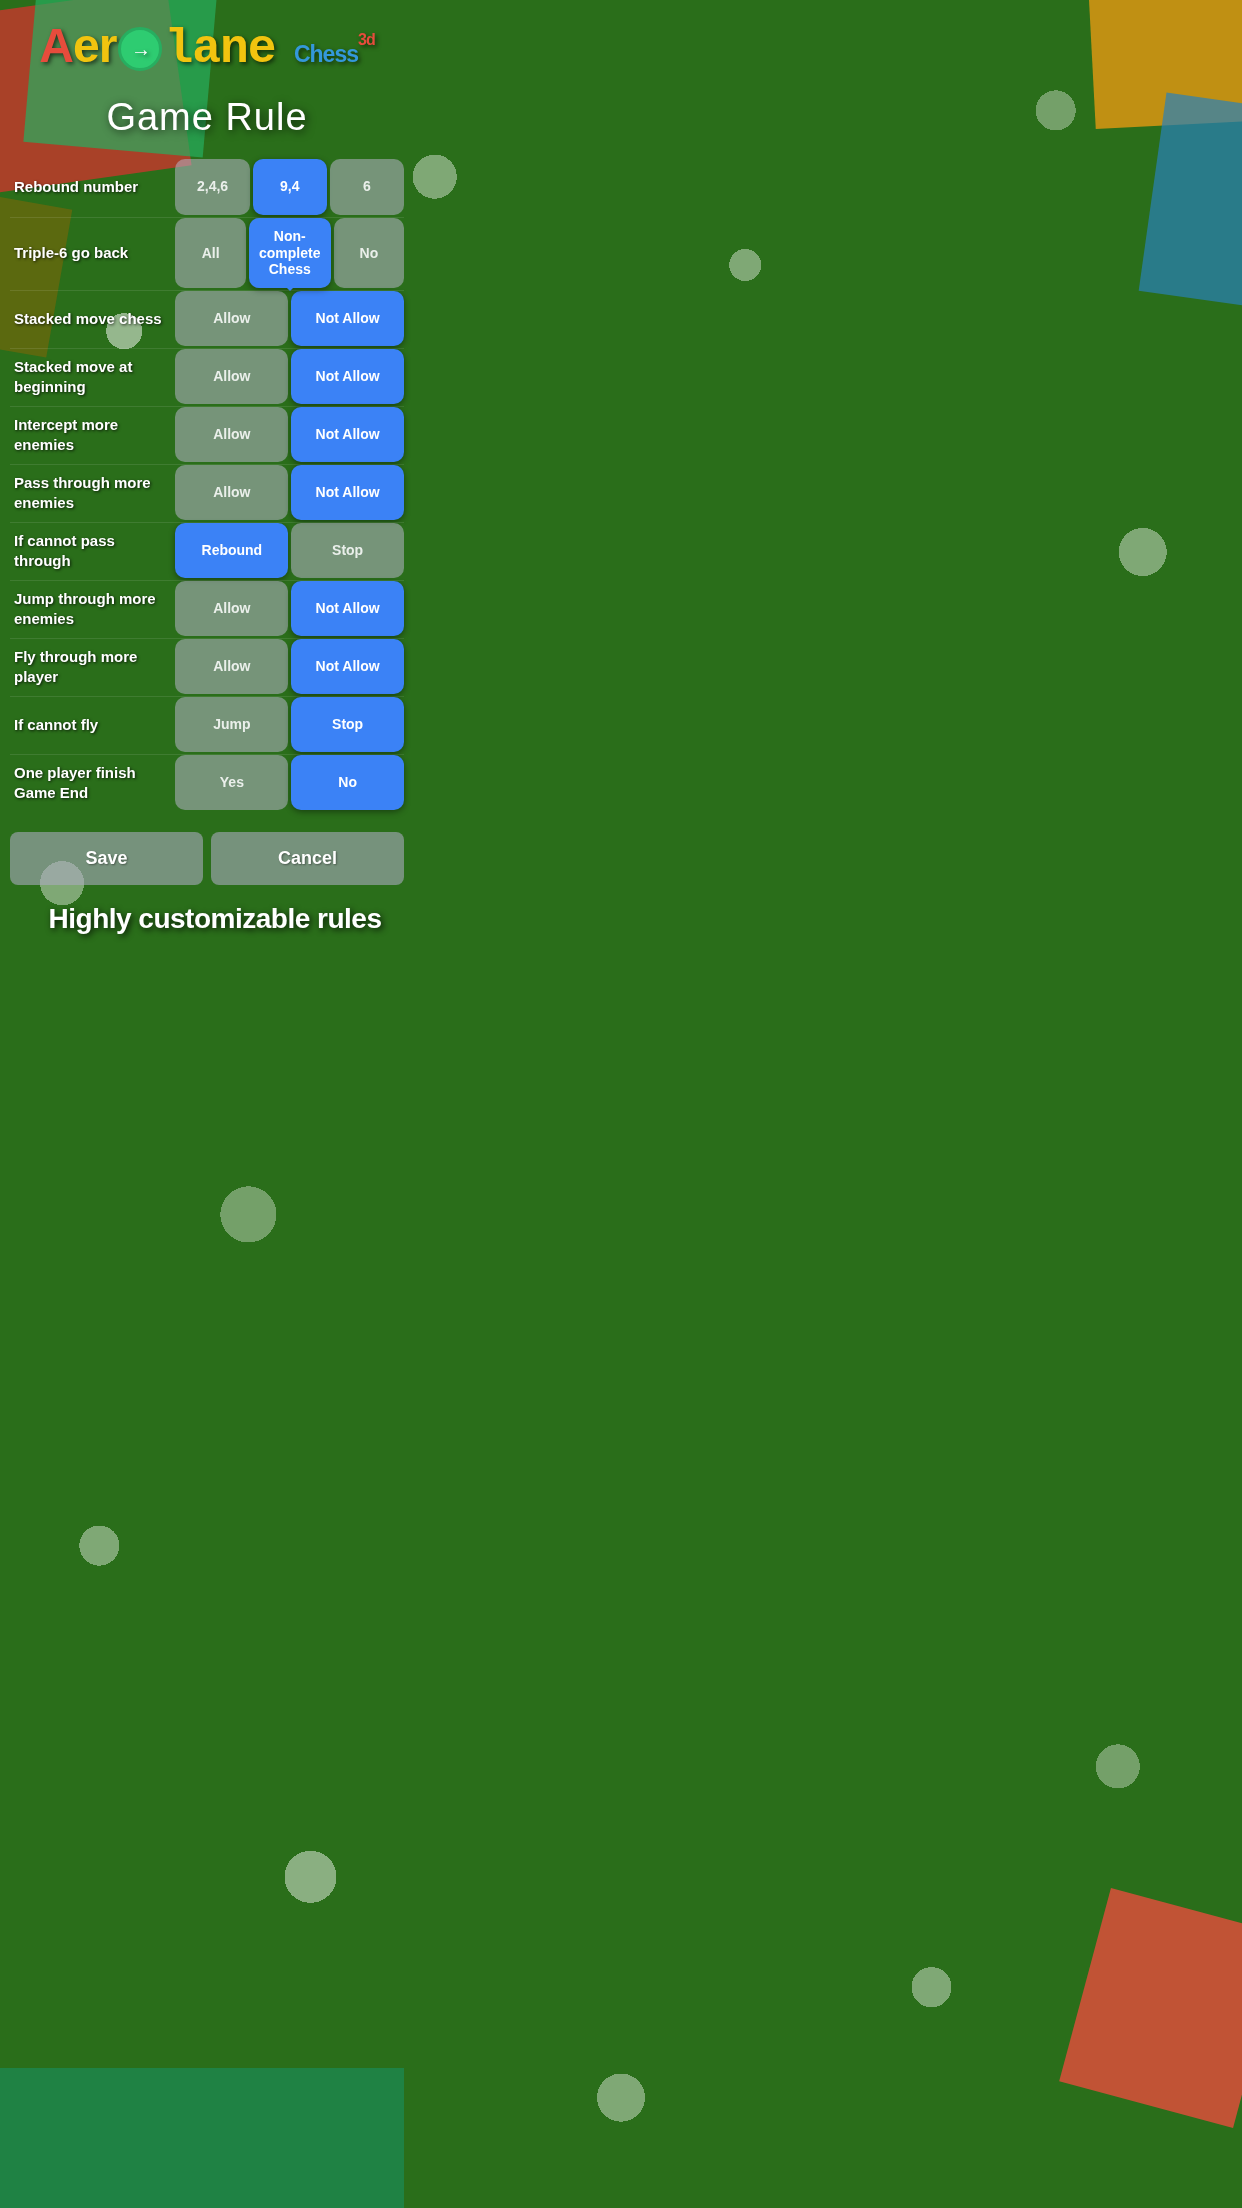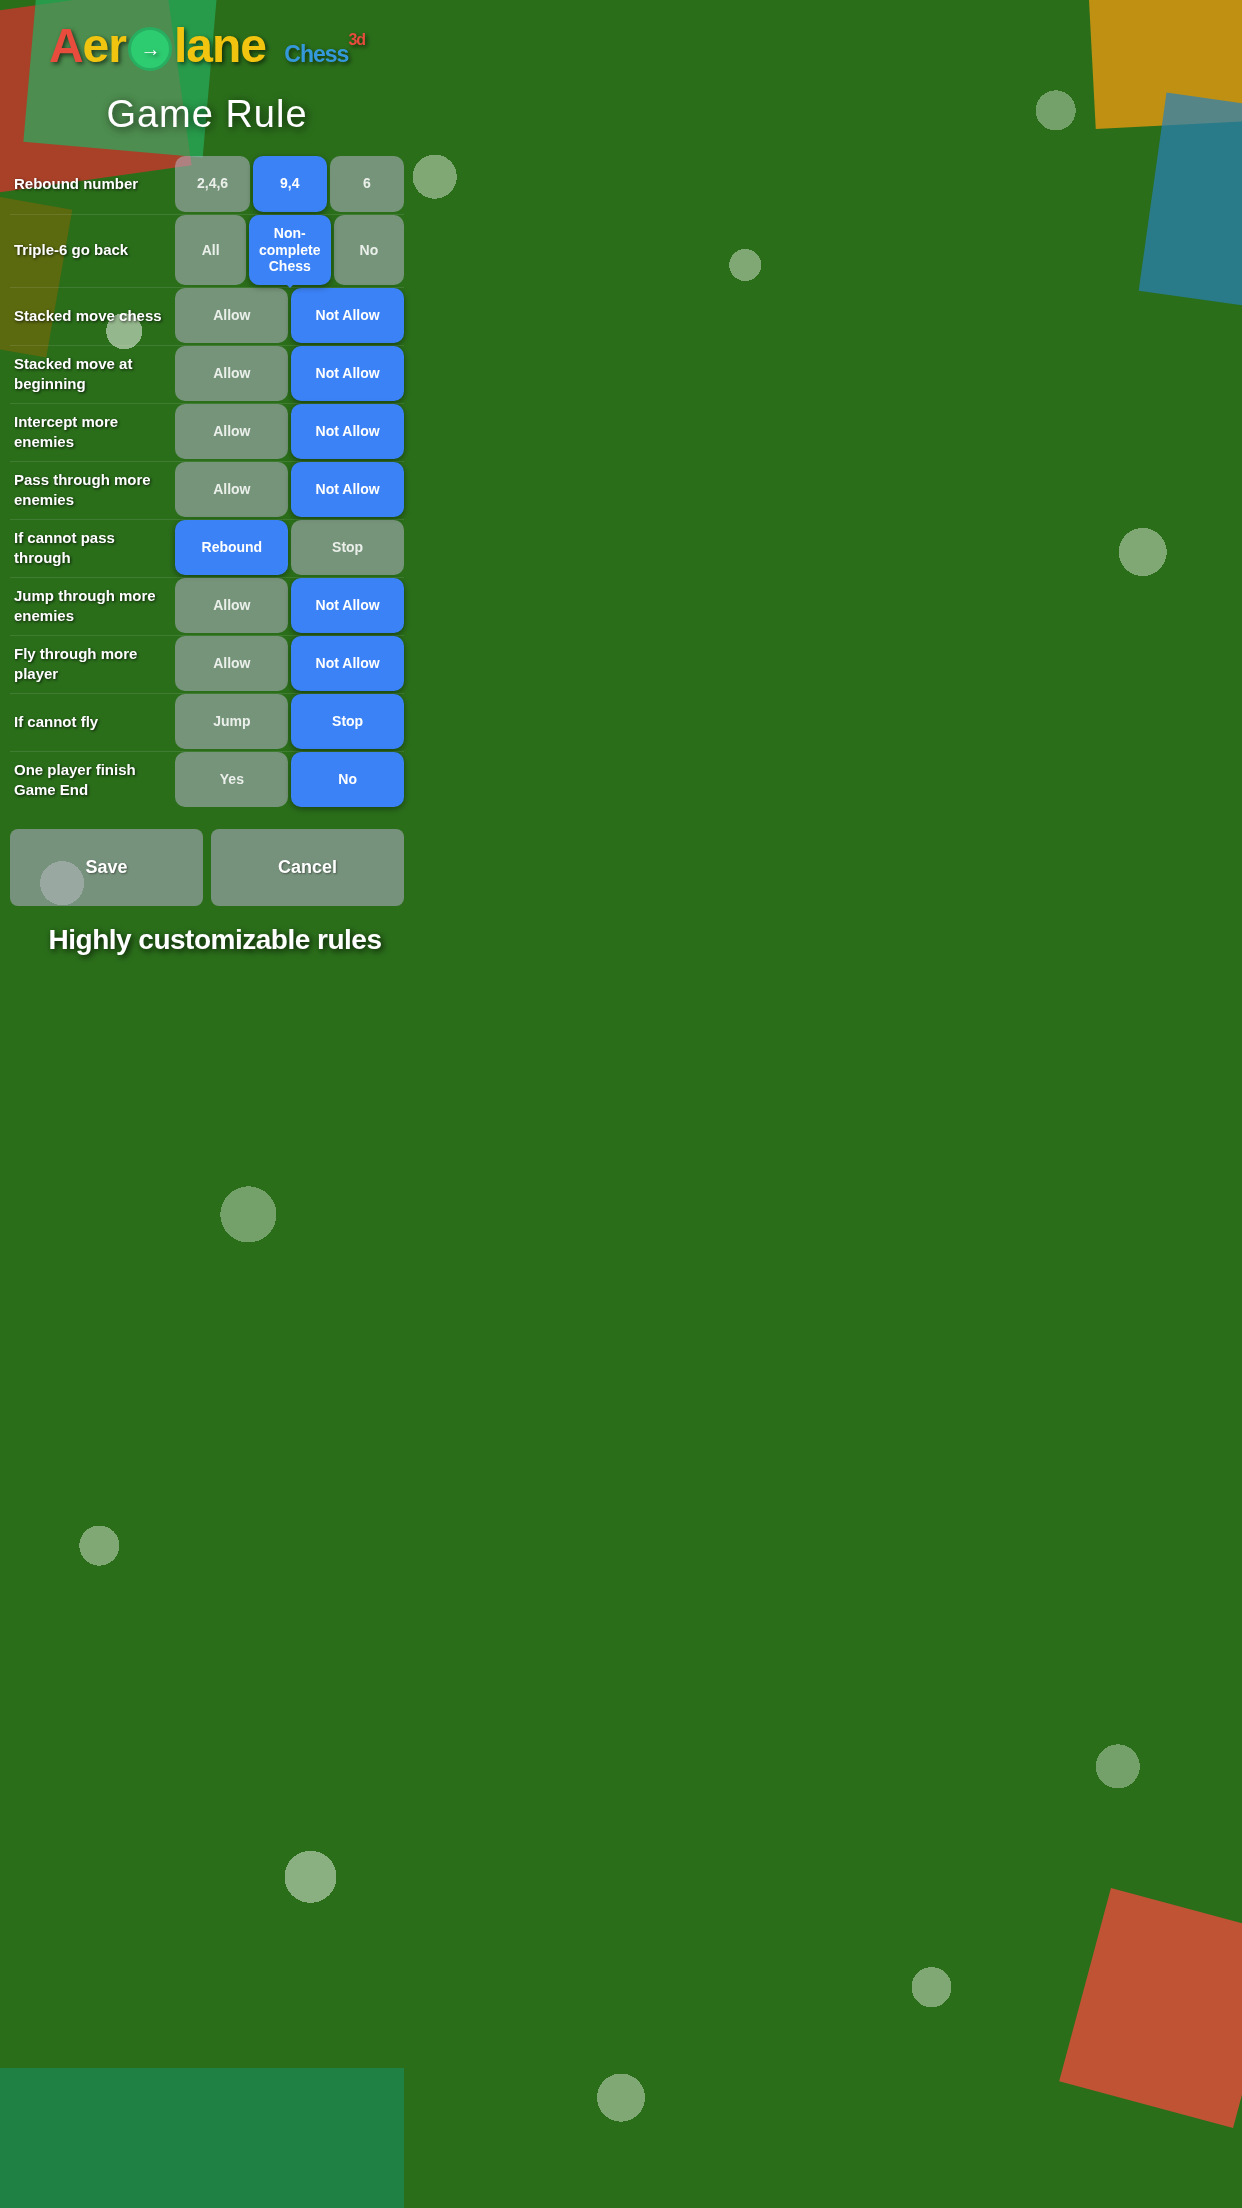--- a/index.html
+++ b/index.html
@@ -100,21 +100,21 @@
       margin: 0 2px;
     }
     .logo-o-icon::after {
       content: '→';
       position: absolute;
       top: 50%; left: 50%;
       transform: translate(-50%, -50%);
       color: white;
       font-size: 20px;
     }
-    .logo-plane { color: #f1c40f; }
+    .logo-plane { color: #f1c40f; font-family: Liberation Mono, monospace; }
     .logo-chess {
       font-size: 23px;
       color: #3498db;
       margin-left: 6px;
     }
     .logo-3d {
       font-size: 16px;
       color: #e74c3c;
       vertical-align: super;
     }
@@ -208,21 +208,21 @@
 
     
     .bottom-buttons {
       display: flex;
       gap: 8px;
       padding: 12px 10px 8px;
     }
 
     .bottom-btn {
       flex: 1;
-      padding: 28px;
+      padding: 16px;
       border: none;
       border-radius: 8px;
       background: rgba(170, 170, 190, 0.6);
       color: white;
       font-size: 18px;
       font-weight: 600;
       cursor: pointer;
       text-shadow: 1px 1px 2px rgba(0,0,0,0.4);
     }
 

